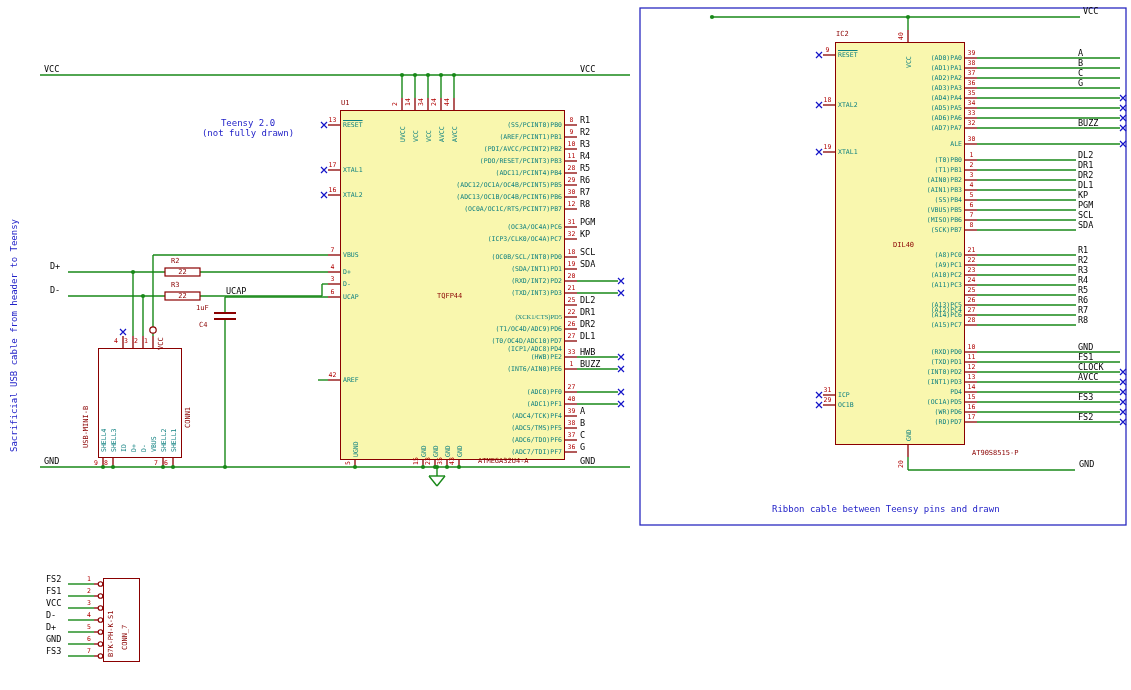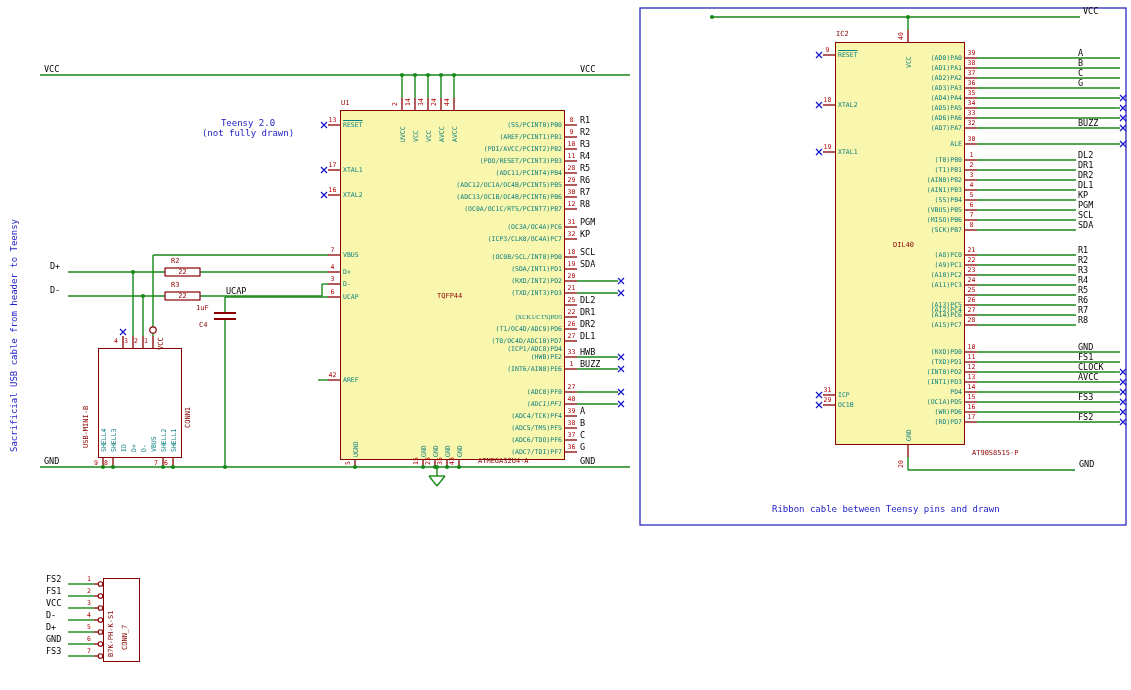--- a/index.html
+++ b/index.html
@@ -351,21 +351,21 @@
     <div class="t net" style="left: 580px; top: 331px;">DL1</div>
     <div class="t pin-num" style="left: 566px; top: 348px; width: 11px; text-align: center;">33</div>
     <div class="t pin-name" style="left: 452px; top: 353px; width: 110px; text-align: right;">(HWB)PE2</div>
     <div class="t net" style="left: 580px; top: 347px;">HWB</div>
     <div class="t pin-num" style="left: 566px; top: 360px; width: 11px; text-align: center;">1</div>
     <div class="t pin-name" style="left: 452px; top: 365px; width: 110px; text-align: right;">(INT6/AIN0)PE6</div>
     <div class="t net" style="left: 580px; top: 359px;">BUZZ</div>
     <div class="t pin-num" style="left: 566px; top: 383px; width: 11px; text-align: center;">27</div>
     <div class="t pin-name" style="left: 452px; top: 388px; width: 110px; text-align: right;">(ADC0)PF0</div>
     <div class="t pin-num" style="left: 566px; top: 395px; width: 11px; text-align: center;">40</div>
-    <div class="t pin-name" style="left: 452px; top: 400px; width: 110px; text-align: right; font-style: italic;">(ADC1)PF1</div>
+    <div class="t pin-name" style="left: 452px; top: 400px; width: 110px; text-align: right;">(ADC1)PF1</div>
     <div class="t pin-num" style="left: 566px; top: 407px; width: 11px; text-align: center;">39</div>
     <div class="t pin-name" style="left: 452px; top: 412px; width: 110px; text-align: right;">(ADC4/TCK)PF4</div>
     <div class="t net" style="left: 580px; top: 406px;">A</div>
     <div class="t pin-num" style="left: 566px; top: 419px; width: 11px; text-align: center;">38</div>
     <div class="t pin-name" style="left: 452px; top: 424px; width: 110px; text-align: right;">(ADC5/TMS)PF5</div>
     <div class="t net" style="left: 580px; top: 418px;">B</div>
     <div class="t pin-num" style="left: 566px; top: 431px; width: 11px; text-align: center;">37</div>
     <div class="t pin-name" style="left: 452px; top: 436px; width: 110px; text-align: right;">(ADC6/TDO)PF6</div>
     <div class="t net" style="left: 580px; top: 430px;">C</div>
     <div class="t pin-num" style="left: 566px; top: 443px; width: 11px; text-align: center;">36</div>

